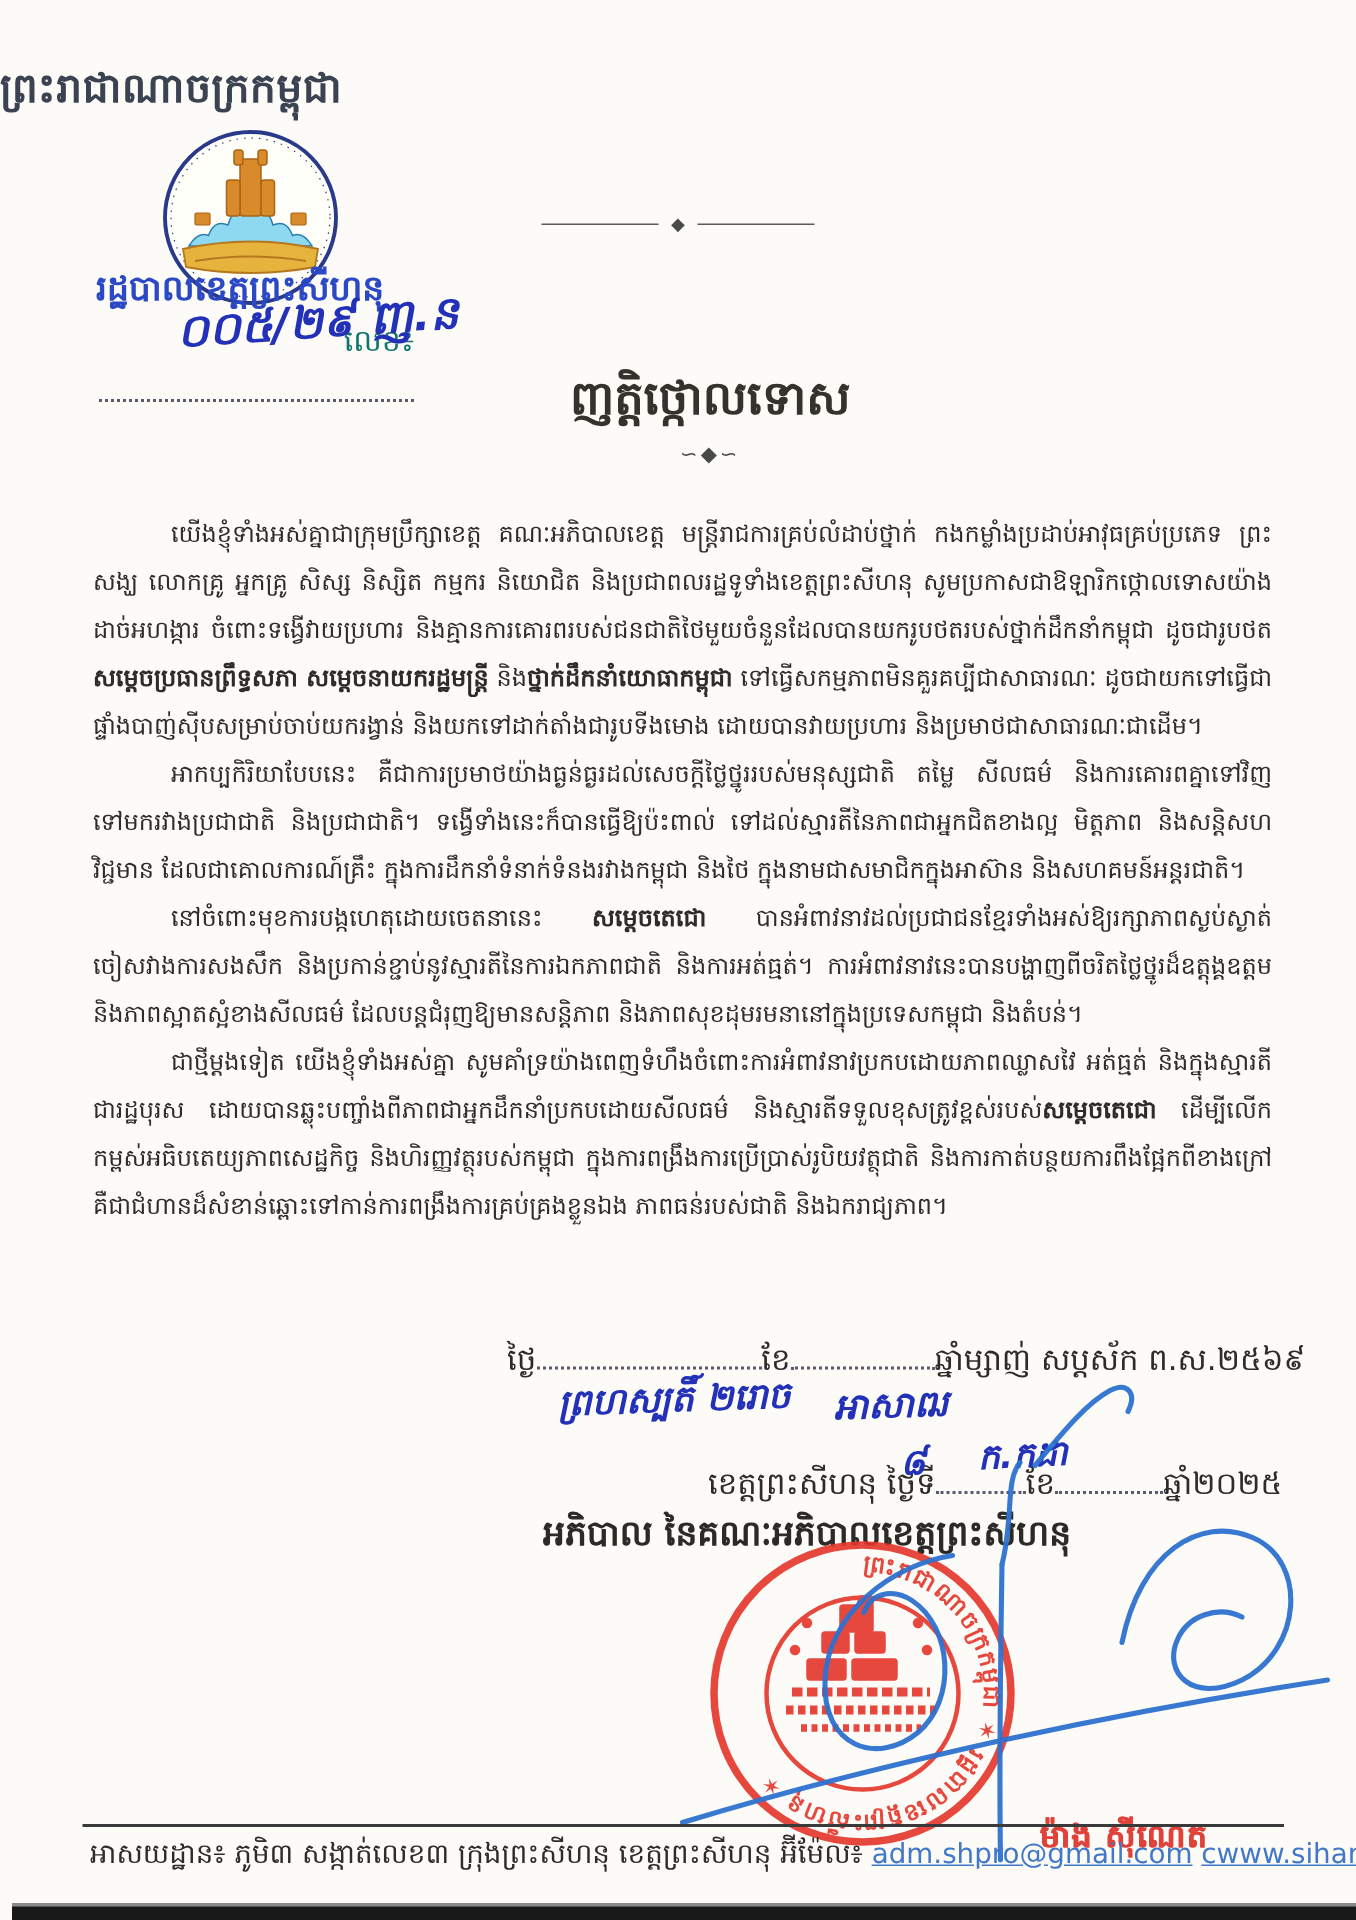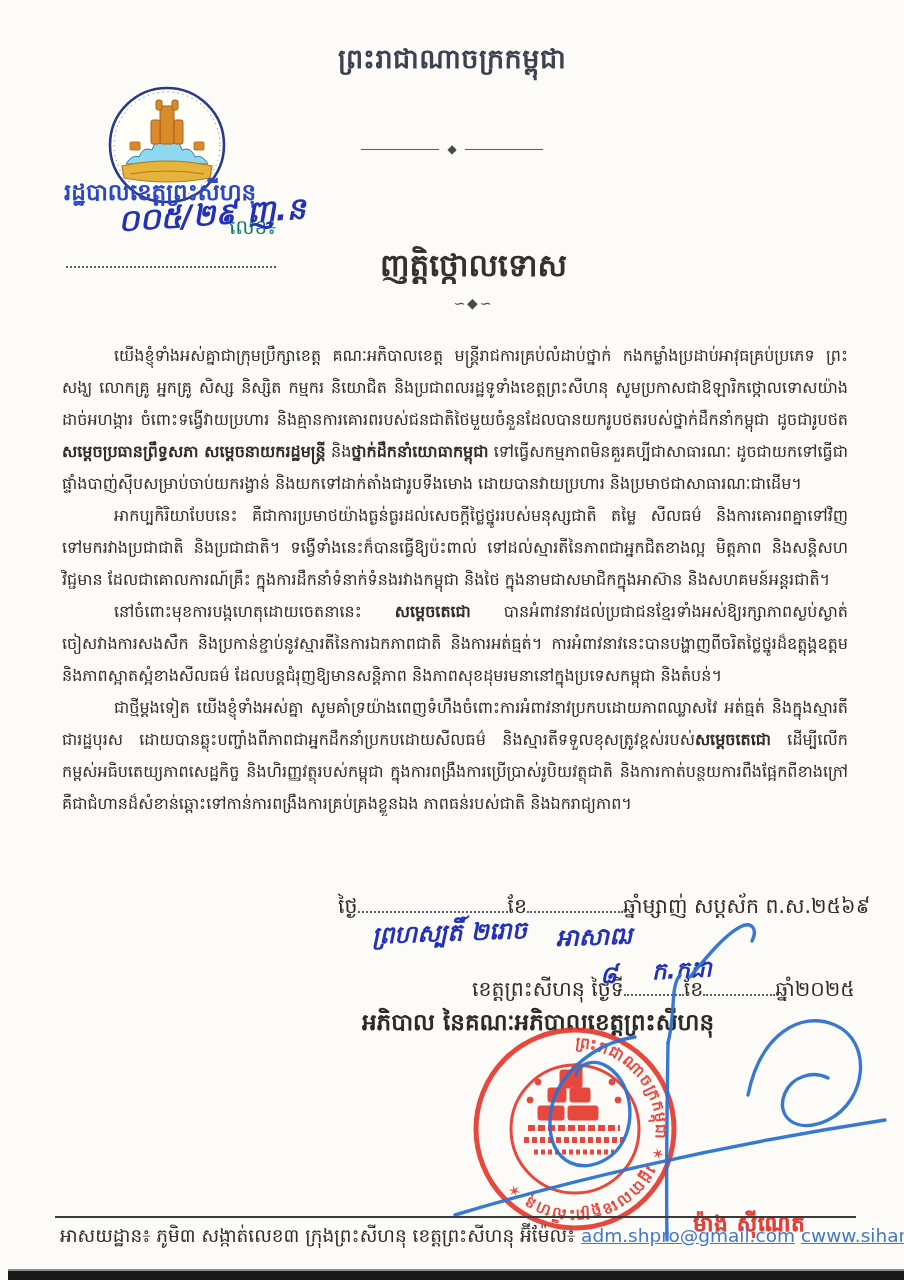--- a/index.html
+++ b/index.html
@@ -1,19 +1,19 @@
 <!DOCTYPE html>
 <html><head>
 <meta charset="utf-8">
 <style>
   html,body{margin:0;padding:0;background:#e8e6e0;}
   .page{position:relative;width:904px;height:1280px;margin:0 auto;background:#fcfbf7;
         overflow:hidden;font-family:"DejaVu Sans",sans-serif;color:#2e2c29;}
   
-  .kingdom{position:absolute;top:42px;left:0;right:0;text-align:center;color:#3b4252;}
+  .kingdom{position:absolute;top:42px;left:0;right:0;color:#3b4252;}
   .kingdom .l1{font-size:27px;font-weight:bold;letter-spacing:.5px;}
   .kingdom .l2{font-size:23px;font-weight:bold;margin-top:9px;}
   .orn{position:absolute;top:142px;left:0;right:0;display:flex;align-items:center;
        justify-content:center;gap:8px;color:#4a4a4a;font-size:12px;}
   .orn::before,.orn::after{content:"";height:1px;width:78px;background:#5a5a5a;}
   
   .emblem{position:absolute;left:106px;top:84px;}
   
   .admin{position:absolute;left:64px;top:178px;font-size:23px;font-weight:bold;color:#2b49c4;text-align:right;}
   .numrow{position:absolute;left:66px;top:214px;font-size:20px;color:#0f766e;display:flex;align-items:flex-end;flex-direction:column;}

